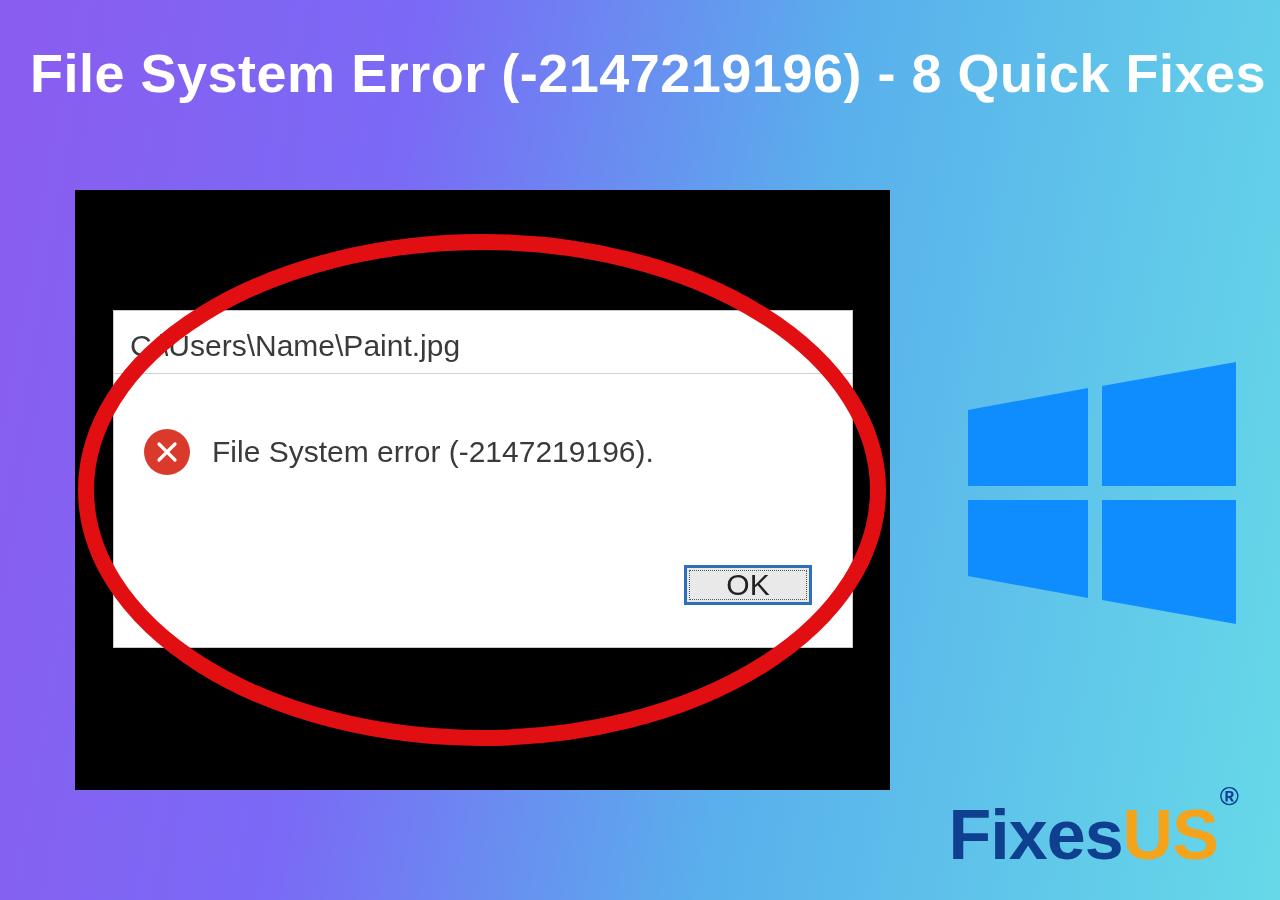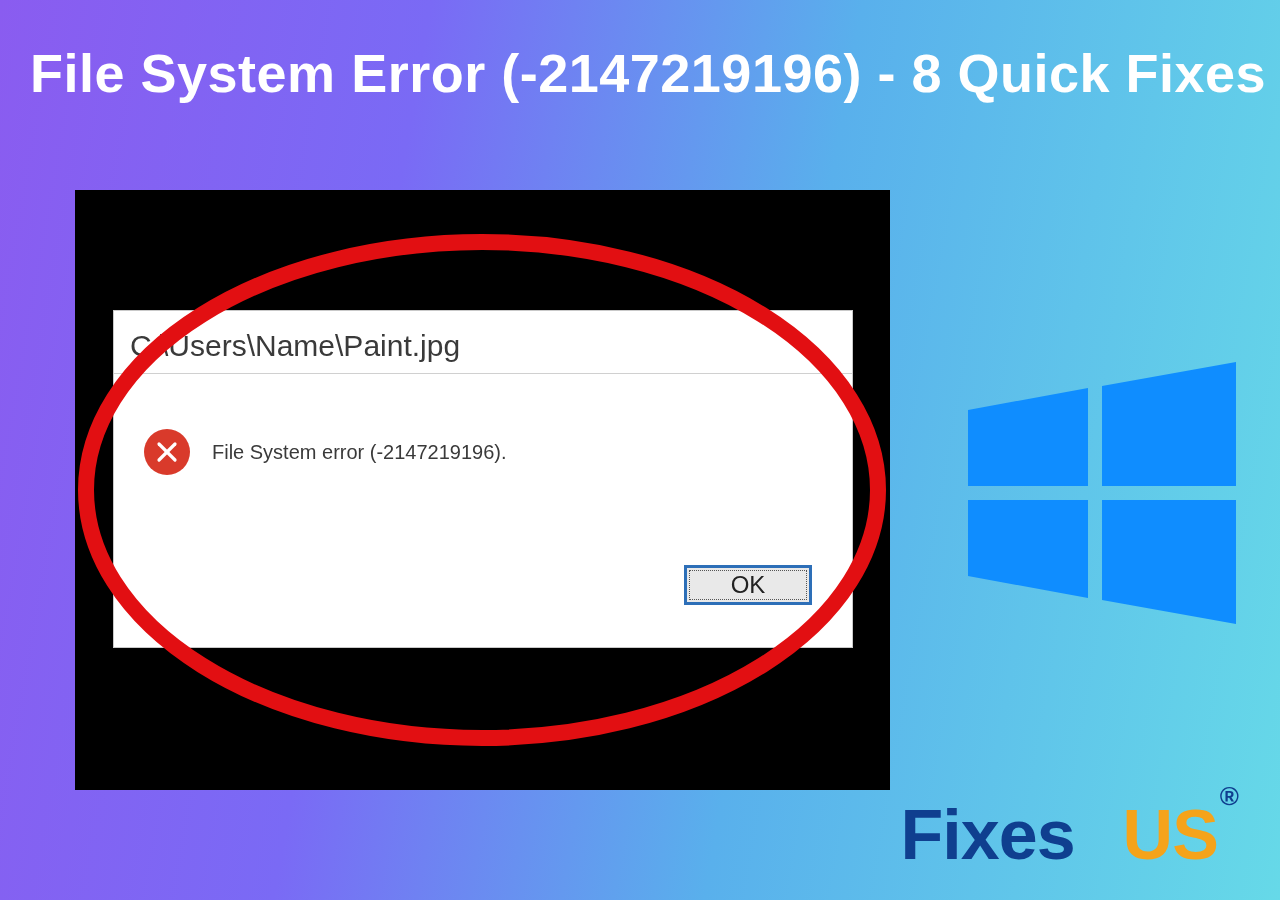--- a/index.html
+++ b/index.html
@@ -72,38 +72,38 @@
     width: 46px;
     height: 46px;
     border-radius: 50%;
     background: #d93a2b;
     display: flex;
     align-items: center;
     justify-content: center;
   }
   .err-icon svg { width: 24px; height: 24px; }
   .err-text {
-    font-size: 20px;
+    font-size: 30px;
     color: #3a3a3a;
     font-family: "Segoe UI", Arial, sans-serif;
   }
   .ok-btn {
     position: absolute;
     right: 40px;
     bottom: 42px;
     width: 128px;
     height: 40px;
     background: #e9e9e9;
     border: 3px solid #2d6fb8;
     outline: 1px dotted #555;
     outline-offset: -6px;
     display: flex;
     align-items: center;
     justify-content: center;
-    font-size: 24px;
+    font-size: 30px;
     color: #222;
     font-family: "Segoe UI", Arial, sans-serif;
     cursor: pointer;
   }
 
   .ellipse {
     position: absolute;
     top: 30px;
     left: -10px;
     width: 834px;
@@ -125,21 +125,21 @@
     position: absolute;
     right: 44px;
     bottom: 30px;
     font-size: 70px;
     font-weight: 800;
     letter-spacing: -1px;
     line-height: 1;
     font-family: Arial, Helvetica, sans-serif;
   }
   .brand .ease { color: #0f3f8f; }
-  .brand .us   { color: #f5a31a; margin-left: 48px; }
+  .brand .us   { color: #f5a31a; }
   .brand .reg  {
     color: #0f3f8f;
     font-size: 26px;
     font-weight: 700;
     vertical-align: super;
     position: relative;
     top: -30px;
     left: 2px;
   }
 </style>

